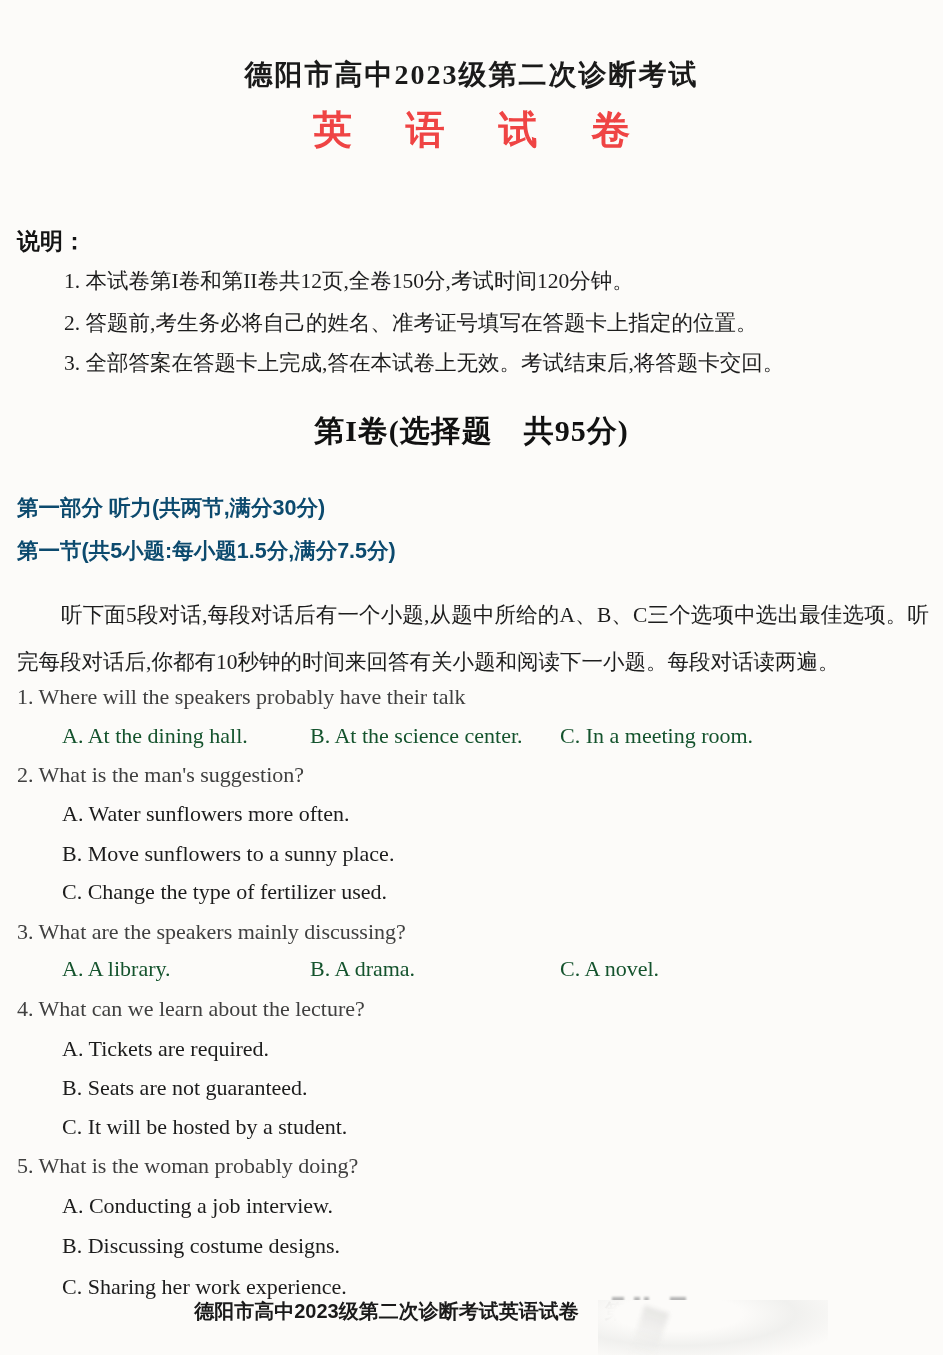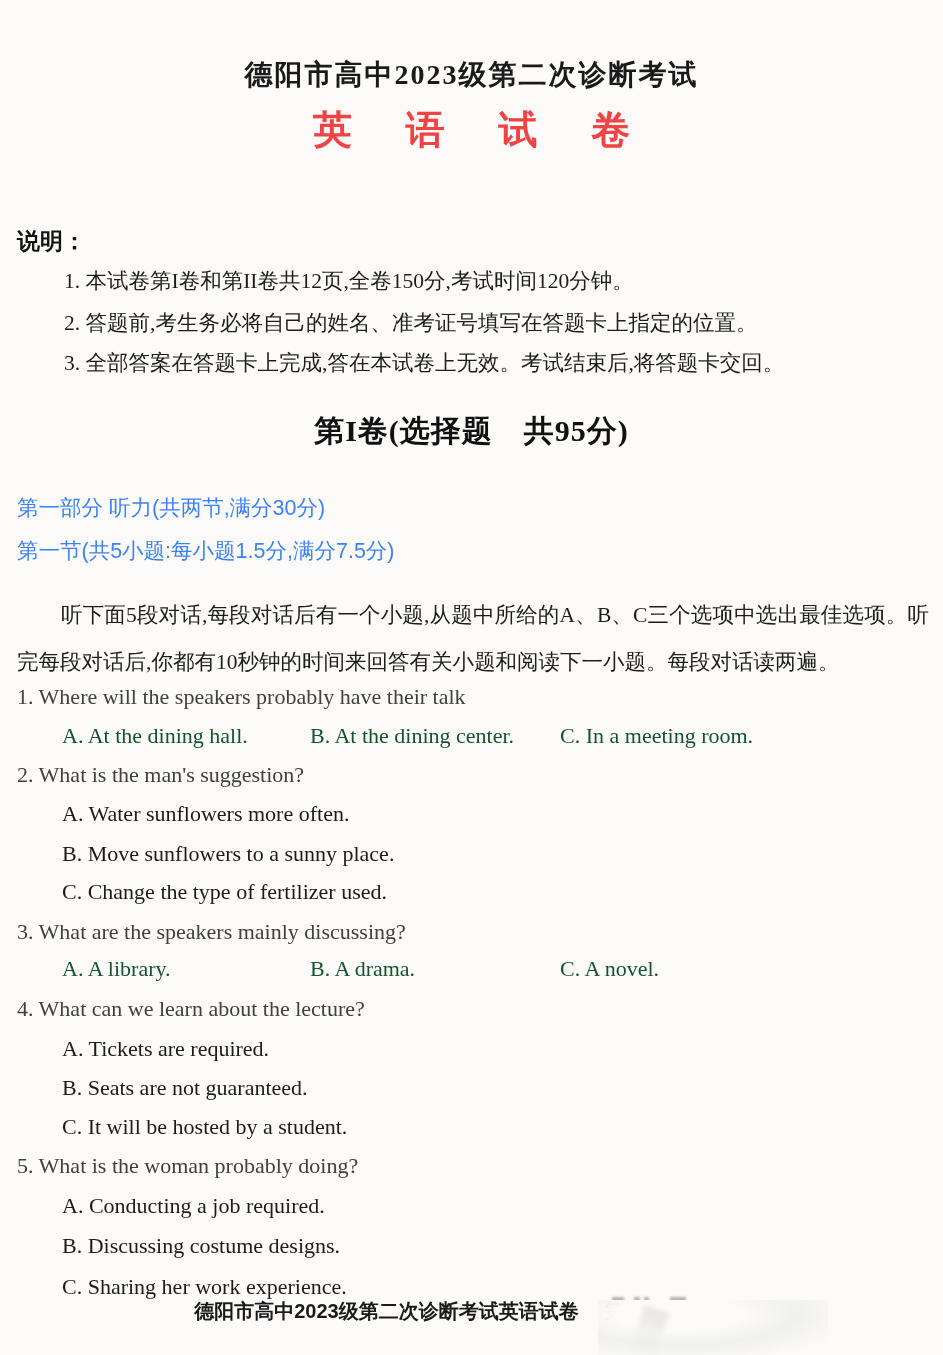--- a/index.html
+++ b/index.html
@@ -26,21 +26,21 @@
   .notes-heading {
     left: 17px; top: 226px; font-size: 23px; font-weight: bold;
     font-family: "Liberation Sans", "DejaVu Sans", sans-serif; color: #141414;
   }
   .note-item { left: 48px; font-size: 21.5px; color: #1d1d1d; margin-left: 16px; }
   .volume-heading {
     top: 411px; font-size: 30px; font-weight: bold; color: #111;
     letter-spacing: 1px;
   }
   .part-heading, .subsection-heading {
-    left: 17px; font-size: 21.5px; font-weight: normal; color: #3b82f6;
+    left: 17px; font-size: 21.5px; font-weight: bold; color: #0c4a6e;
     font-family: "Liberation Sans", "DejaVu Sans", sans-serif;
   }
   .listening-instructions {
     position: absolute; left: 17px; top: 570px; width: 912px;
     font-size: 21.5px; line-height: 47px; color: #1d1d1d;
     text-indent: 44px; text-align: justify; white-space: normal;
   }
   .question { left: 17px; font-size: 22px; color: #404040; }
   .option-stacked { left: 62px; font-size: 22px; color: #1c1c1c; }
   .options-row { left: 62px; width: 870px; font-size: 22px; color: #14532d; }
@@ -90,21 +90,21 @@
 
   <div class="abs center volume-heading">第I卷(选择题　共95分)</div>
   <div class="abs part-heading" style="top:493px">第一部分 听力(共两节,满分30分)</div>
   <div class="abs subsection-heading" style="top:536px">第一节(共5小题:每小题1.5分,满分7.5分)</div>
 
   <p class="listening-instructions">听下面5段对话,每段对话后有一个小题,从题中所给的A、B、C三个选项中选出最佳选项。听完每段对话后,你都有10秒钟的时间来回答有关小题和阅读下一小题。每段对话读两遍。</p>
 
   <div class="abs question" style="top:684px">1. Where will the speakers probably have their talk</div>
   <div class="abs options-row" style="top:723px">
     <span>A. At the dining hall.</span>
-    <span class="opt-b">B. At the dining center.</span>
+    <span class="opt-b">B. At the science center.</span>
     <span class="opt-c">C. In a meeting room.</span>
   </div>
 
   <div class="abs question" style="top:762px">2. What is the man's suggestion?</div>
   <div class="abs option-stacked" style="top:801px">A. Water sunflowers more often.</div>
   <div class="abs option-stacked" style="top:841px">B. Move sunflowers to a sunny place.</div>
   <div class="abs option-stacked" style="top:879px">C. Change the type of fertilizer used.</div>
 
   <div class="abs question" style="top:919px">3. What are the speakers mainly discussing?</div>
   <div class="abs options-row" style="top:956px">
@@ -112,21 +112,21 @@
     <span class="opt-b">B. A drama.</span>
     <span class="opt-c">C. A novel.</span>
   </div>
 
   <div class="abs question" style="top:996px">4. What can we learn about the lecture?</div>
   <div class="abs option-stacked" style="top:1036px">A. Tickets are required.</div>
   <div class="abs option-stacked" style="top:1075px">B. Seats are not guaranteed.</div>
   <div class="abs option-stacked" style="top:1114px">C. It will be hosted by a student.</div>
 
   <div class="abs question" style="top:1153px">5. What is the woman probably doing?</div>
-  <div class="abs option-stacked" style="top:1193px">A. Conducting a job required.</div>
+  <div class="abs option-stacked" style="top:1193px">A. Conducting a job interview.</div>
   <div class="abs option-stacked" style="top:1233px">B. Discussing costume designs.</div>
   <div class="abs option-stacked" style="top:1274px">C. Sharing her work experience.</div>
 
   <div class="abs page-footer">
     <span>德阳市高中2023级第二次诊断考试英语试卷</span><span class="footer-page-num">第1</span>
   </div>
 
   <div class="smudge-remnants">
       <i></i>
       <i></i>

